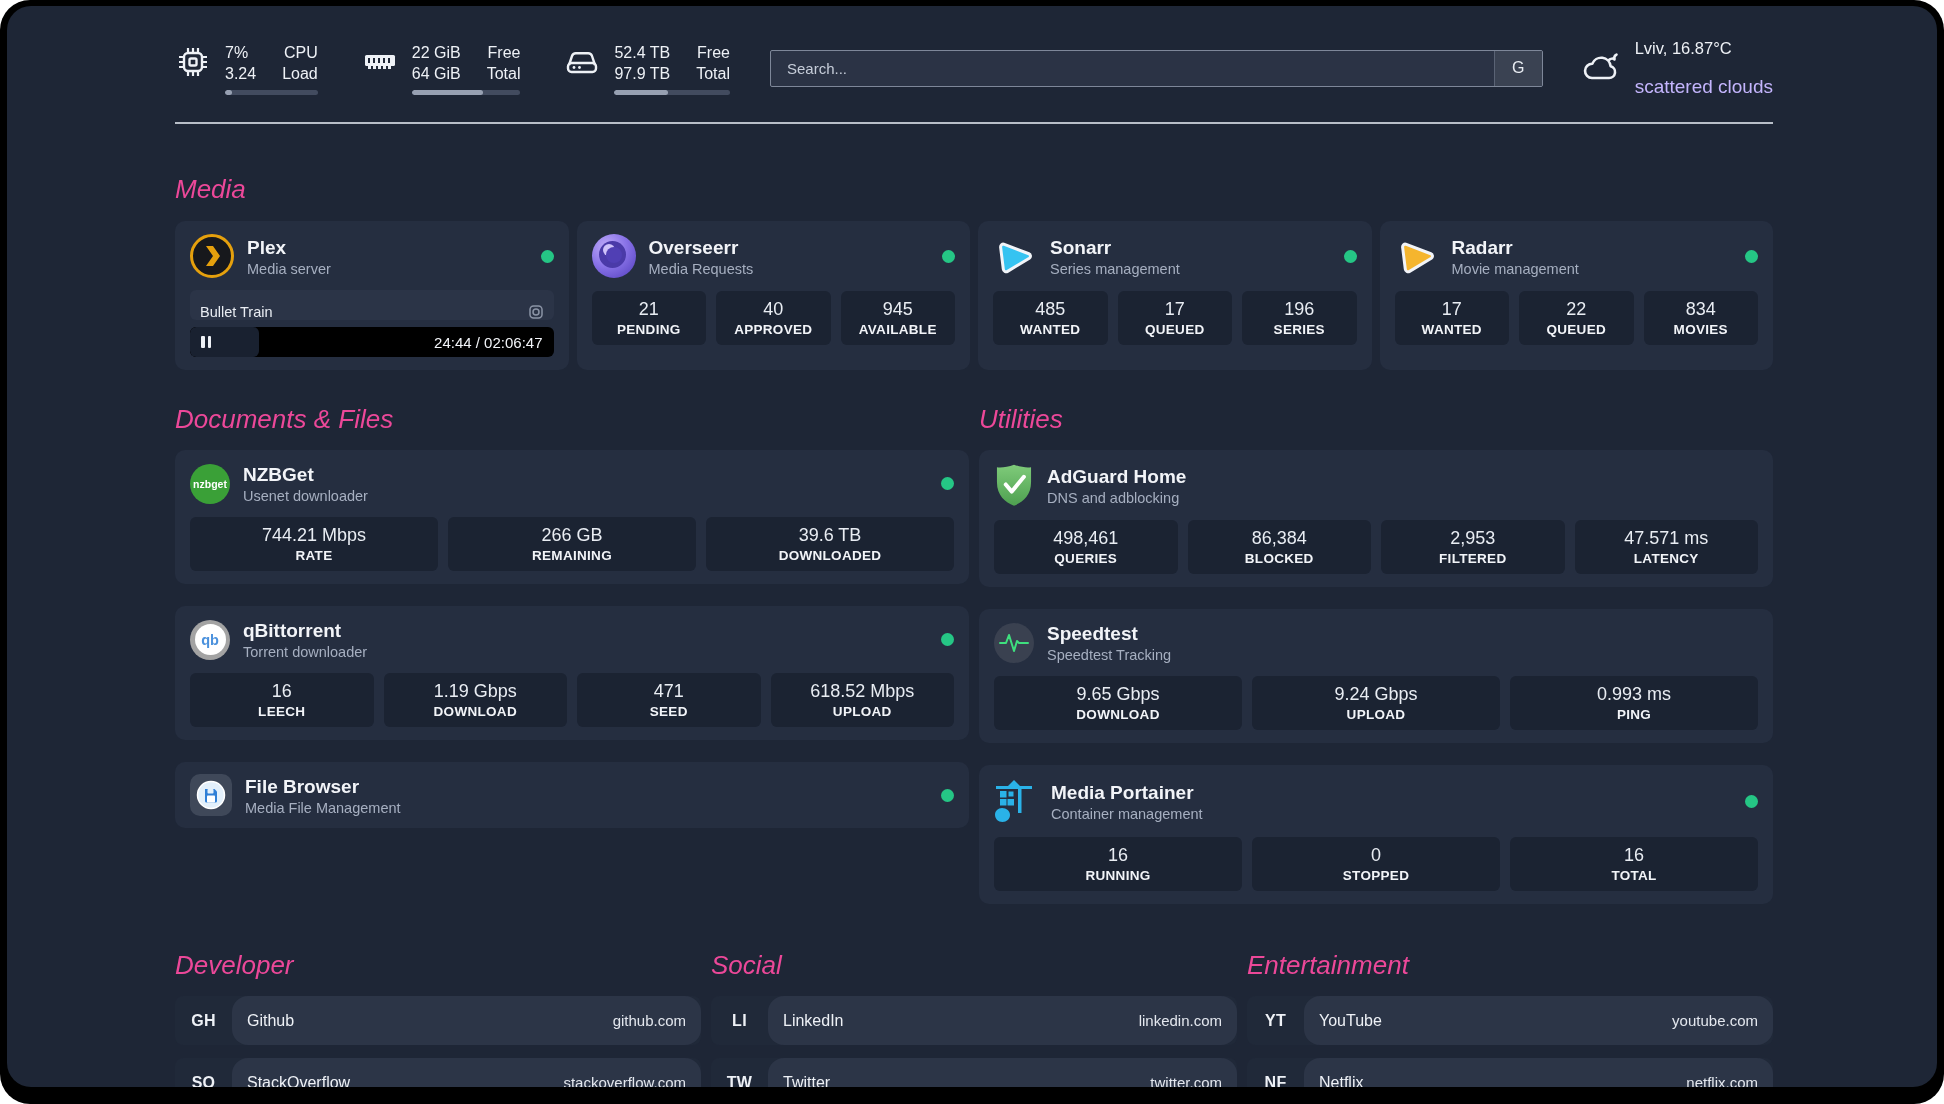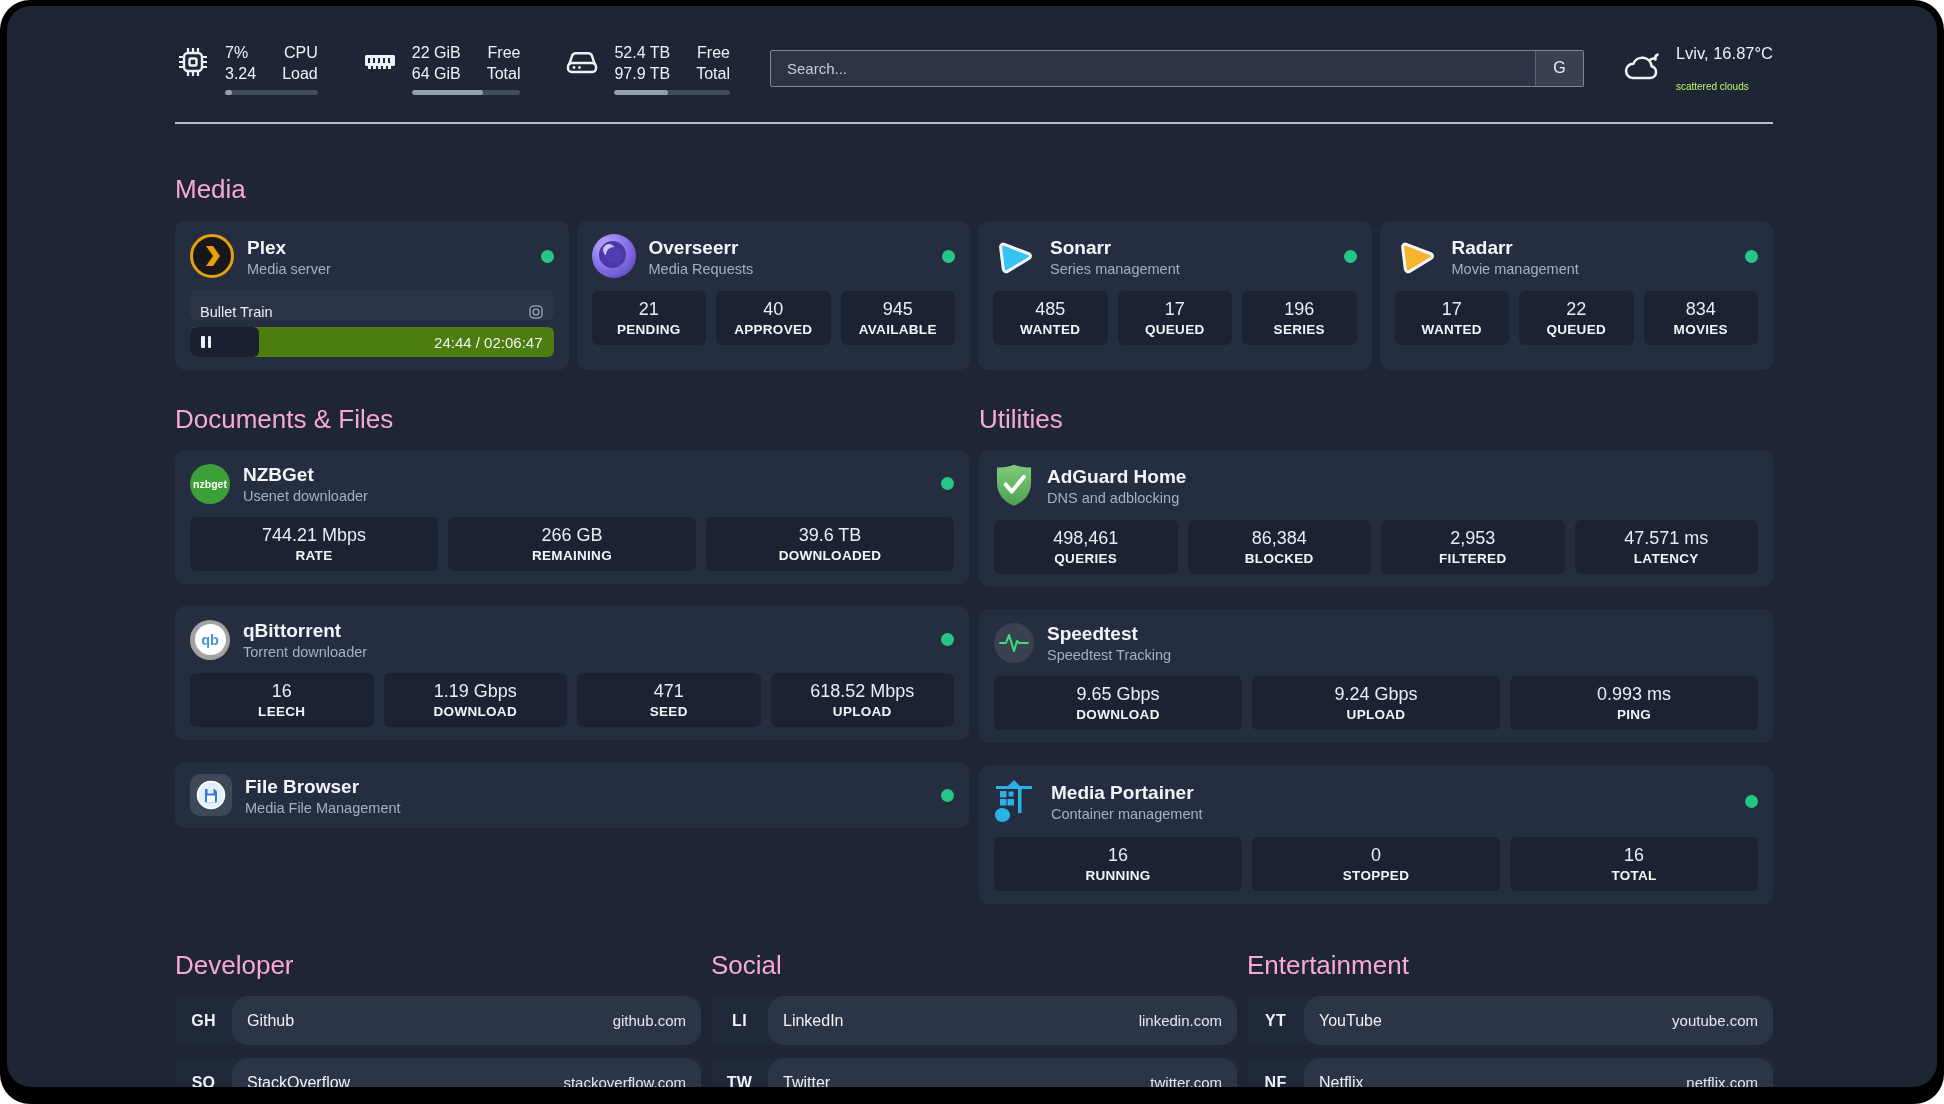--- a/index.html
+++ b/index.html
@@ -27,26 +27,26 @@
   .search-input { flex: 1; background: transparent; border: none; outline: none; padding: 0 16px;
     color: #eef1f6; font-size: 15px; font-family: inherit; }
   .search-input::placeholder { color: #c6cdd9; }
   .search-engine { width: 48px; background: #3a4252; border-left: 1px solid #5a6375;
     display: flex; align-items: center; justify-content: center;
     color: #e8ecf2; font-size: 16px; font-weight: 500; cursor: pointer; }
 
   .weather { display: flex; align-items: center; gap: 14px; }
   .weather-icon { width: 40px; height: 40px; }
   .weather-line1 { font-size: 16.5px; color: #eef1f6; font-weight: 500; }
-  .weather-line2 { font-size: 10px; color: #bef264; margin-top: 18px; }
+  .weather-line2 { font-size: 19px; color: #c4b5fd; margin-top: 18px; }
 
   .topbar-divider { margin-top: 26px; border: none; border-top: 2px solid #d4d9e2; opacity: .85; }
 
   
-  .section-title { font-size: 26px; font-weight: 500; color: #f9a8d4; }
+  .section-title { font-size: 26px; font-weight: 500; color: #ec4899; font-style: italic; }
   .media-section { margin-top: 50px; }
   .media-row { margin-top: 16px; display: grid; grid-template-columns: repeat(4,1fr); gap: 8px; }
 
   .card { background: #252e40; border-radius: 10px; padding: 13px 15px; }
   .card-head { display: flex; align-items: center; gap: 13px; }
   .card-titles { flex: 1; min-width: 0; }
   .card-title { font-size: 19px; font-weight: 600; color: #f2f4f8; line-height: 23px; }
   .card-sub { font-size: 14.5px; color: #a6afc0; margin-top: 2px; }
   .status-dot { width: 13px; height: 13px; border-radius: 50%; background: #25c685; flex: 0 0 auto; align-self: center; }
 
@@ -55,21 +55,21 @@
   .stats.c4 { grid-template-columns: repeat(4,1fr); }
   .tile { background: #1b2332; border-radius: 6px; padding: 7px 6px 8px; text-align: center; }
   .tile-value { font-size: 18px; color: #e9edf3; line-height: 23px; }
   .tile-label { font-size: 13.5px; font-weight: 700; color: #f2f4f8; letter-spacing: .3px; margin-top: 1px; }
 
   
   .player-row { margin-top: 12px; height: 30px; background: #2b3447; border-radius: 6px;
     display: flex; align-items: flex-end; padding: 0 10px; }
   .player-title { flex: 1; font-size: 14.5px; color: #e9edf3; }
   .player-meta-icon { width: 16px; height: 16px; }
-  .player-progress { position: relative; margin-top: 7px; height: 30px; background: #4d7c0f;
+  .player-progress { position: relative; margin-top: 7px; height: 30px; background: #000000;
     border-radius: 6px; overflow: hidden; }
   .pp-fill { position: absolute; left: 0; top: 0; bottom: 0; background: #192130; border-radius: 6px; }
   .pp-pause { position: absolute; left: 11px; top: 9px; display: flex; gap: 3px; }
   .pp-pause span { width: 3.5px; height: 12px; background: #eef1f6; border-radius: 1px; }
   .pp-time { position: absolute; right: 11px; top: 0; bottom: 0; display: flex; align-items: center;
     font-size: 15px; font-weight: 500; color: #f2f4f8; }
 
   
   .app-icon { flex: 0 0 auto; }
   .icon-plex { width: 44px; height: 44px; border-radius: 50%; background: #17181c;

